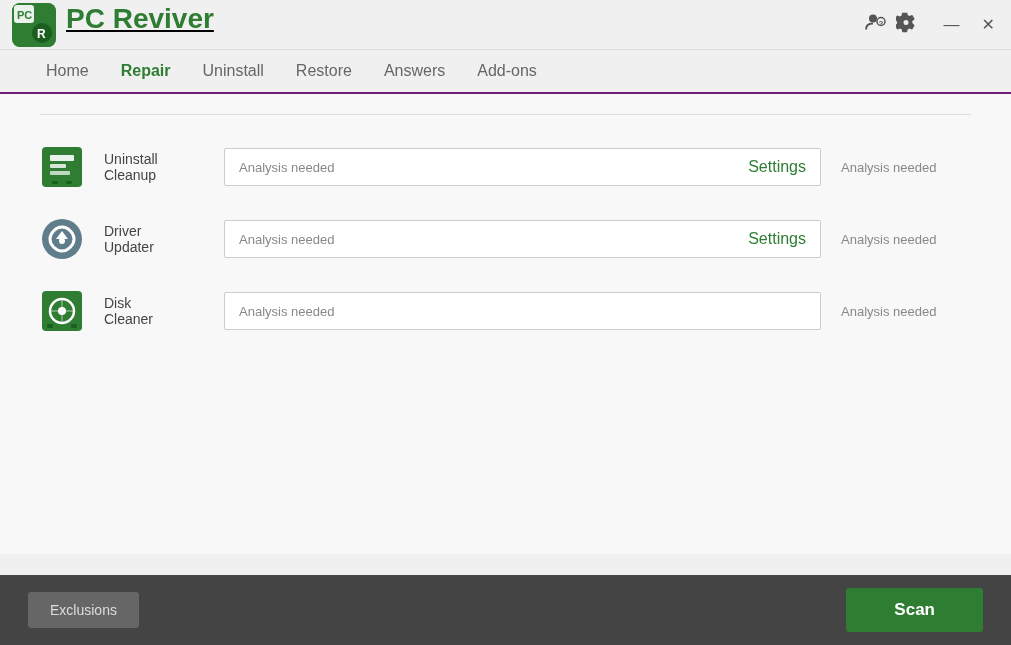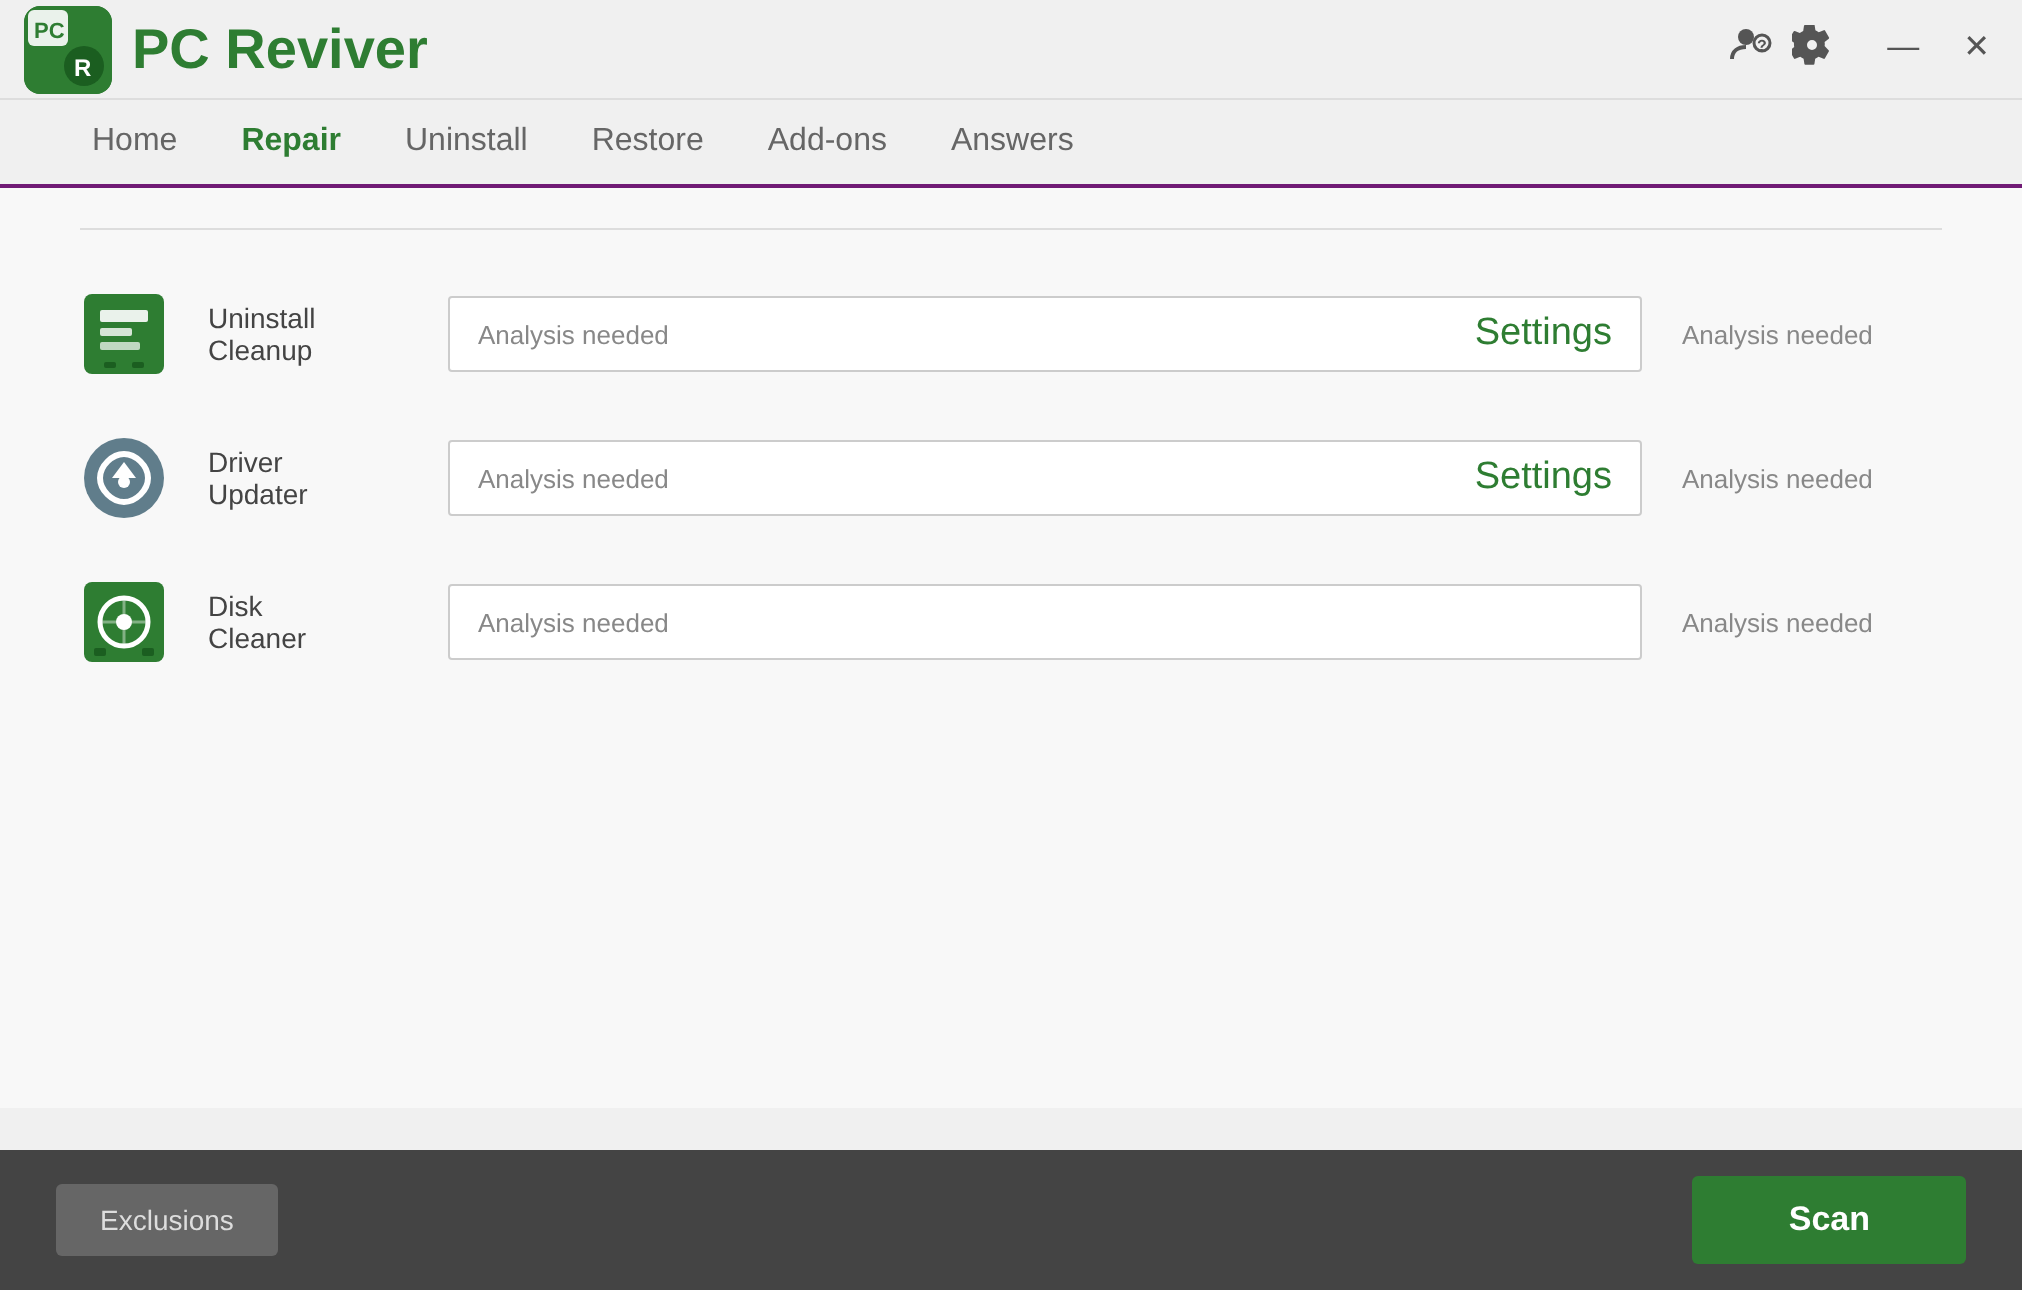--- a/index.html
+++ b/index.html
@@ -17,22 +17,22 @@
       background: #f0f0f0;
       height: 50px;
       display: flex;
       align-items: center;
       padding: 0 12px;
       border-bottom: 1px solid #ddd;
       position: relative;
     }
     .logo-area {
       display: flex;
-      align-items: center;
       gap: 10px;
+      text-decoration: underline;
     }
     .logo-icon {
       width: 44px;
       height: 44px;
       background: #2e7d32;
       border-radius: 8px;
       display: flex;
       align-items: center;
       justify-content: center;
       position: relative;
@@ -154,21 +154,21 @@
       align-items: center;
       padding: 0 14px;
       justify-content: space-between;
       border-radius: 2px;
     }
     .tool-status-text {
       font-size: 13px;
       color: #888;
     }
     .tool-settings-link {
-      font-size: 19px;
+      font-size: 16px;
       color: #2e7d32;
       text-decoration: none;
       font-weight: 500;
       cursor: pointer;
     }
     .tool-right-status {
       width: 130px;
       font-size: 13px;
       color: #888;
       text-align: left;
@@ -246,22 +246,22 @@
     <span class="win-ctrl-btn">—</span>
     <span class="win-ctrl-btn">✕</span>
   </div>
 </div>
 
 <div class="nav-bar">
   <a class="nav-item">Home</a>
   <a class="nav-item active">Repair</a>
   <a class="nav-item">Uninstall</a>
   <a class="nav-item">Restore</a>
+  <a class="nav-item">Answers</a>
   <a class="nav-item">Add-ons</a>
-  <a class="nav-item">Answers</a>
 </div>
 
 <div class="main-content">
   <hr class="divider">
 
   <div class="tool-row">
     <div class="tool-icon">
       <svg width="40" height="40" viewBox="0 0 40 40">
         <rect width="40" height="40" rx="4" fill="#2e7d32"></rect>
         <rect x="8" y="8" width="24" height="6" rx="1" fill="white" opacity="0.9"></rect>

